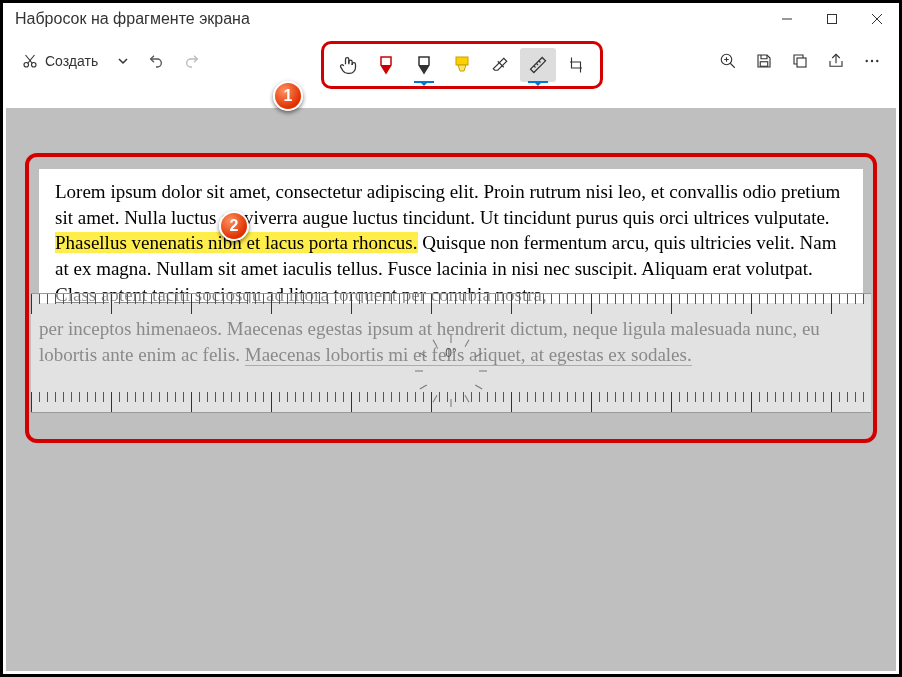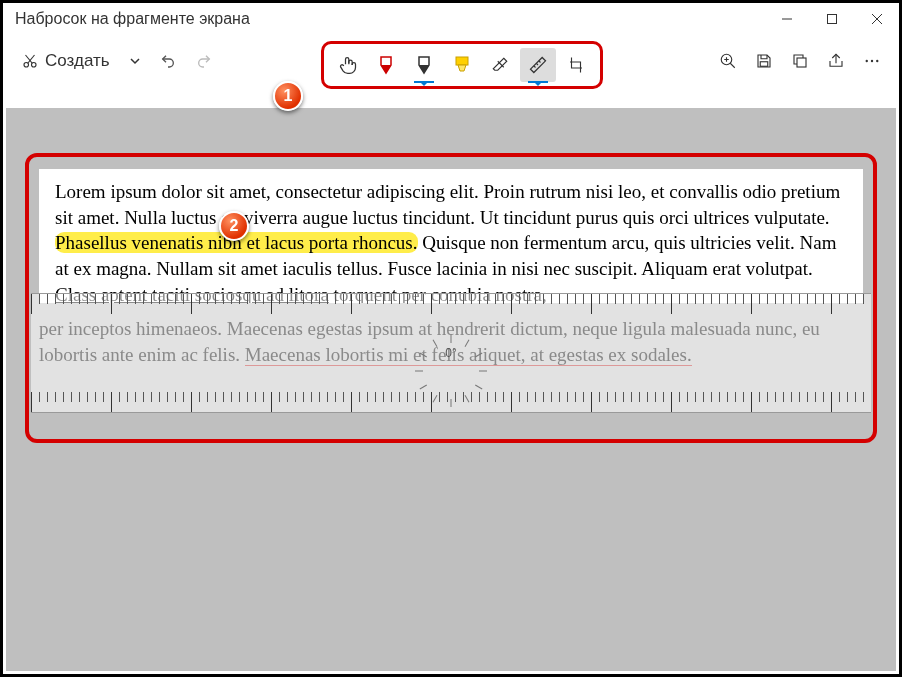--- a/index.html
+++ b/index.html
@@ -31,21 +31,21 @@
   height: 52px;
   display: flex; align-items: center;
   padding: 0 10px;
   position: relative;
 }
 .tb-left { display: flex; align-items: center; gap: 4px; }
 .tb-btn {
   height: 34px; padding: 0 8px;
   display: flex; align-items: center; justify-content: center;
   border-radius: 3px; color: #333;
-  font-size: 17px;
+  font-size: 14px;
 }
 .center-group {
   position: absolute;
   left: 318px; top: 6px;
   display: flex; gap: 2px;
   border: 3px solid #d40000;
   border-radius: 10px;
   padding: 4px 6px;
 }
 .tool {
@@ -83,21 +83,21 @@
   position: absolute;
   left: 36px; right: 36px; top: 166px; height: 134px;
   background: #fff;
   padding: 10px 16px;
   font-family: "Times New Roman", serif;
   font-size: 19px;
   line-height: 1.35;
   color: #000;
   overflow: hidden;
 }
-.hl { background: #ffed4a; border-radius: 9px; }
+.hl { background: #ffed4a; }
 .ul { text-decoration: underline; }
 .ruler {
   position: absolute;
   left: 28px; right: 28px;
   height: 120px;
   top: 290px;
   background: rgba(255,255,255,0.55);
   border-top: 1px solid #999;
   border-bottom: 1px solid #999;
   overflow: hidden;

